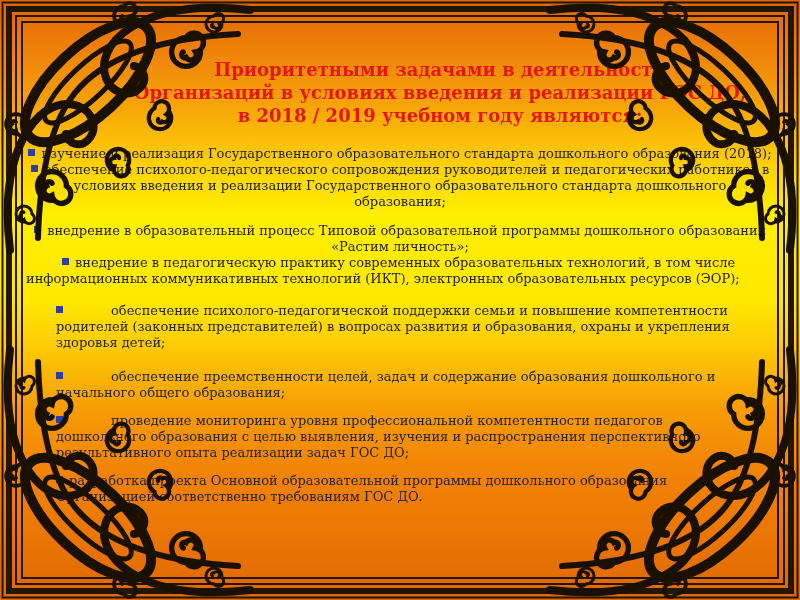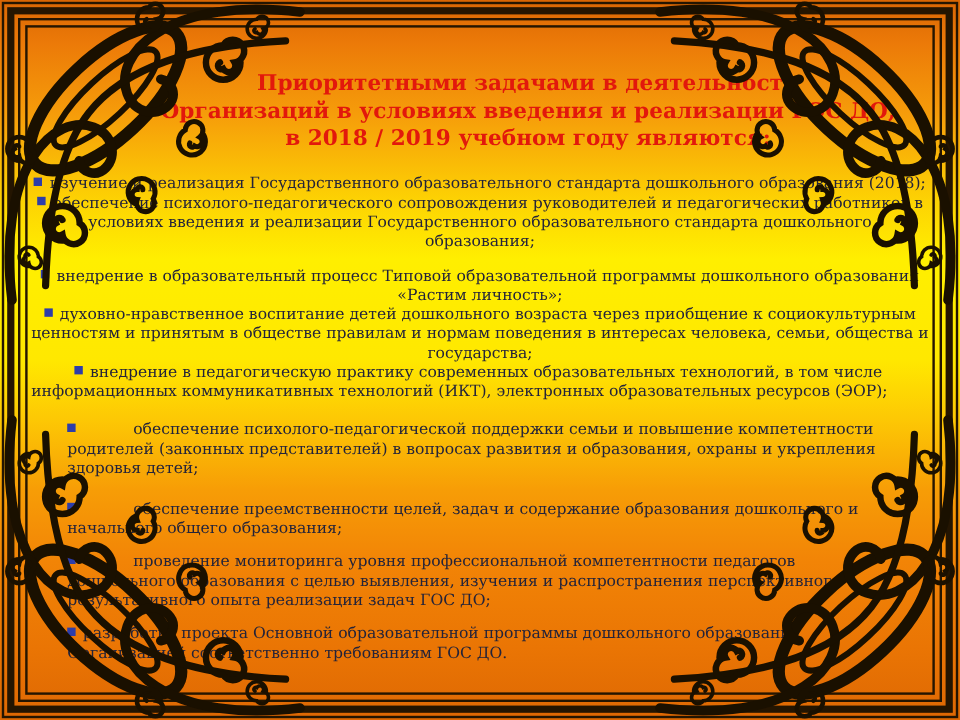--- a/index.html
+++ b/index.html
@@ -53,21 +53,20 @@
     <div class="title">
       <div>Приоритетными задачами в деятельности</div>
       <div>Организаций в условиях введения и реализации ГОС ДО,</div>
       <div>в 2018 / 2019 учебном году являются:</div>
     </div>
 
     <div class="content">
       <p class="center"><span class="sq">■</span><span>изучение и реализация Государственного образовательного стандарта дошкольного образования (2018);</span></p>
       <p class="center mb13"><span class="sq">■</span><span>обеспечение психолого-педагогического сопровождения руководителей и педагогических работников в условиях введения и реализации Государственного образовательного стандарта дошкольного образования;</span></p>
       <p class="center"><span class="sq">■</span><span>внедрение в образовательный процесс Типовой образовательной программы дошкольного образования «Растим личность»;</span></p>
-      <p class="center wide"><span class="sq">■</span><span>духовно-нравственное воспитание детей дошкольного возраста через приобщение к социокультурным ценностям и принятым в обществе правилам и нормам поведения в интересах человека, семьи, общества и государства;</span></p>
       <p class="wide ind mb16"><span class="sq">■</span><span>внедрение в педагогическую практику современных образовательных технологий, в том числе информационных коммуникативных технологий (ИКТ), электронных образовательных ресурсов (ЭОР);</span></p>
       <p class="leftg tab mb18"><span class="sq">■</span><span>обеспечение психолого-педагогической поддержки семьи и повышение компетентности родителей (законных представителей) в вопросах развития и образования, охраны и укрепления здоровья детей;</span></p>
       <p class="leftg tab mb12"><span class="sq">■</span><span>обеспечение преемственности целей, задач и содержание образования дошкольного и начального общего образования;</span></p>
       <p class="leftg tab mb12"><span class="sq">■</span><span>проведение мониторинга уровня профессиональной компетентности педагогов дошкольного образования с целью выявления, изучения и распространения перспективного результативного опыта реализации задач ГОС ДО;</span></p>
       <p class="leftg"><span class="sq">■</span><span>разработка проекта Основной образовательной программы дошкольного образования Организацией соответственно требованиям ГОС ДО.</span></p>
     </div>
   </div>
 
   <svg class="frame" width="800" height="600" viewBox="0 0 800 600">
     <defs>

